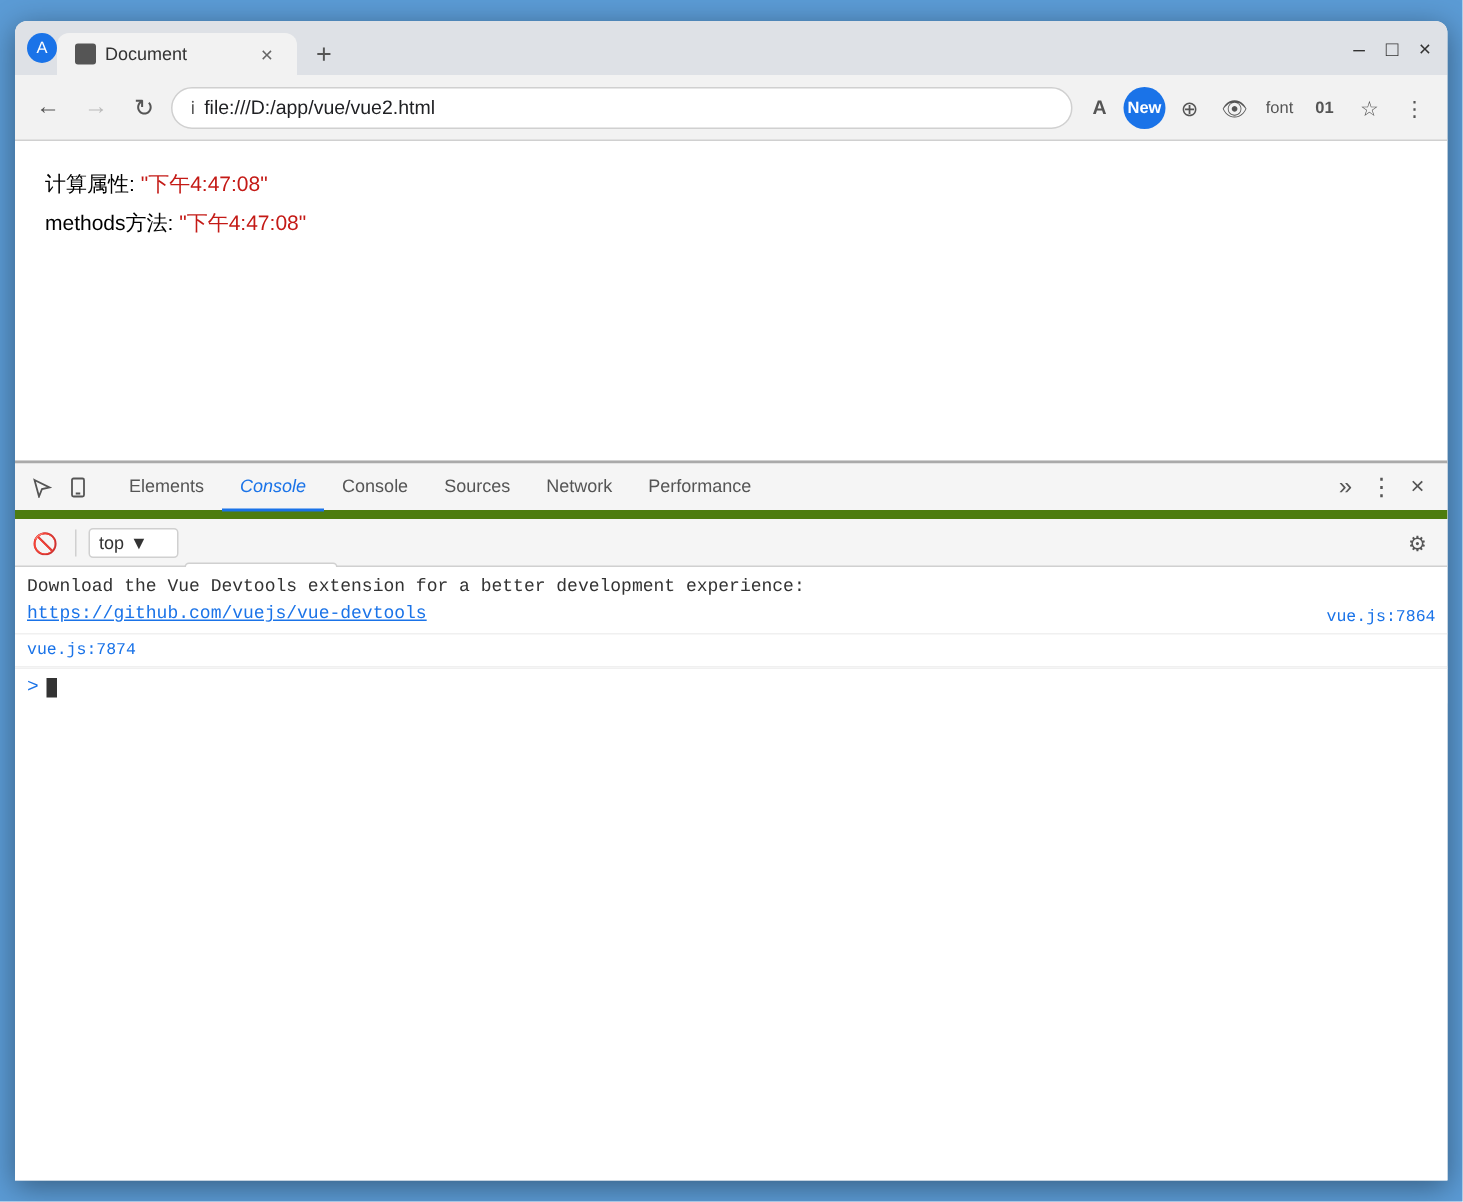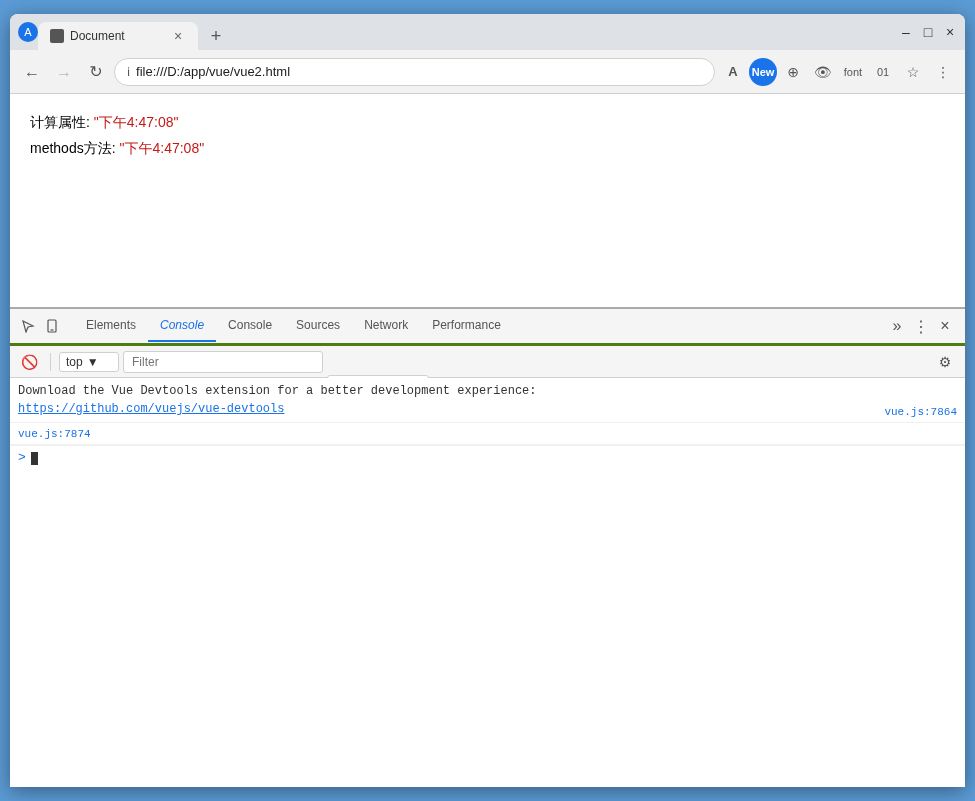--- a/index.html
+++ b/index.html
@@ -212,21 +212,21 @@
       display: flex;
       flex-direction: column;
       height: 480px;
     }
 
     
     .devtools-tabs {
       display: flex;
       align-items: center;
       background: #f5f5f5;
-      border-bottom: 3px solid #4d7c0f;
+      border-bottom: 6px solid #4d7c0f;
       height: 37px;
       padding: 0 8px;
       flex-shrink: 0;
       justify-content: space-between;
     }
     .devtools-tab-icons {
       display: flex;
       gap: 4px;
       margin-right: 12px;
     }
@@ -464,21 +464,21 @@
       <div class="nav-action-btn">
         <span>⊕</span>
       </div>
       <div class="nav-action-btn">
         <span>👁</span>
       </div>
       <div class="nav-action-btn">
         <span style="font-size:11px;">font</span>
       </div>
       <div class="nav-action-btn">
-        <span style="font-size:11px;font-weight:normal;">01</span>
+        <span style="font-size:11px;font-weight:bold;">01</span>
       </div>
       <div class="nav-action-btn">
         <span>☆</span>
       </div>
       <div class="nav-action-btn">
         <span>⋮</span>
       </div>
     </div>
   </div>
 
@@ -535,21 +535,20 @@
 
     <div class="devtools-toolbar">
       <div class="dt-toolbar-btn">
         <span style="font-size:14px;">🚫</span>
       </div>
       <div class="dt-toolbar-divider"></div>
       <div class="dt-context-select">
         <span>top</span>
         <span>▼</span>
       </div>
-      <input class="filter-input" type="text" value="" placeholder="Filter" style="">
       <div class="dt-levels-select">
         <span>Default levels</span>
         <span>▼</span>
       </div>
       <div class="dt-settings-btn">
         <span>⚙</span>
       </div>
     </div>
 
     <div class="console-output">

